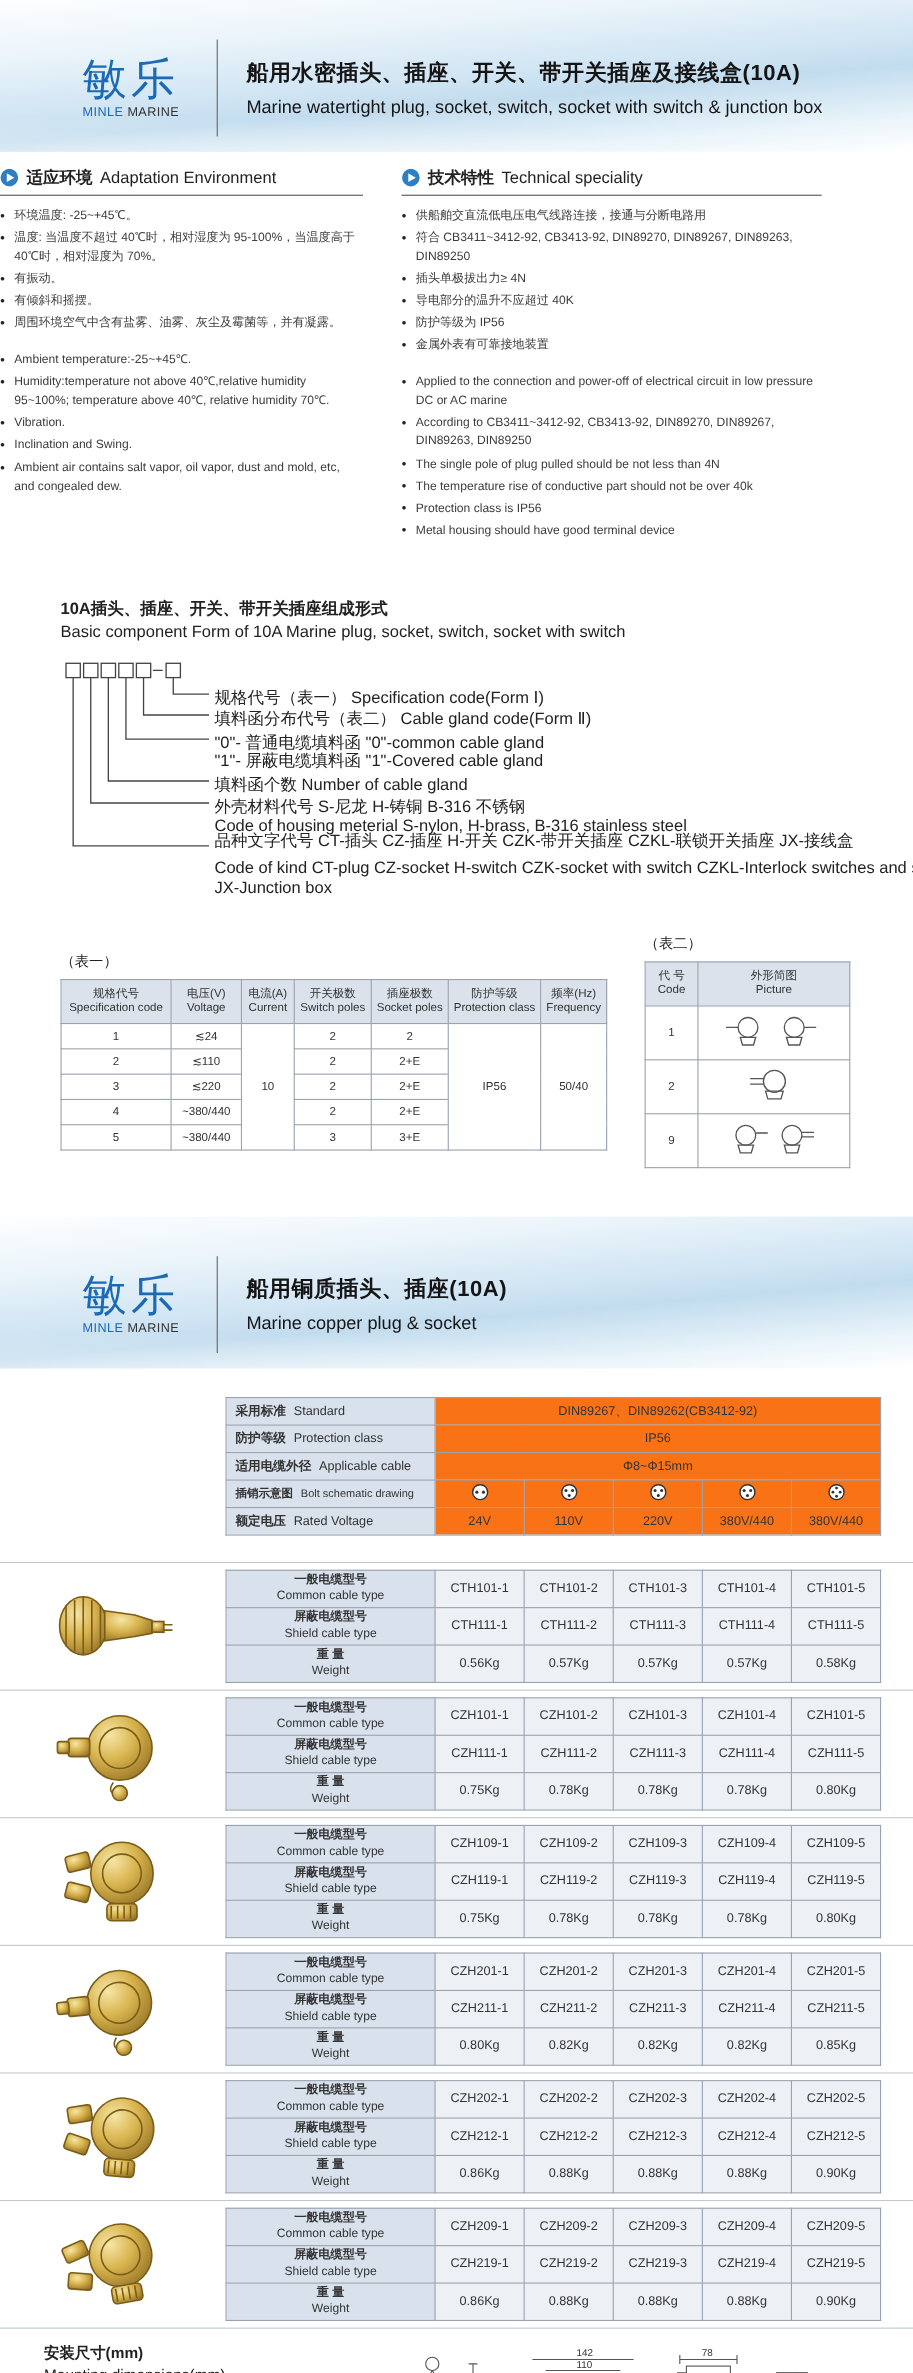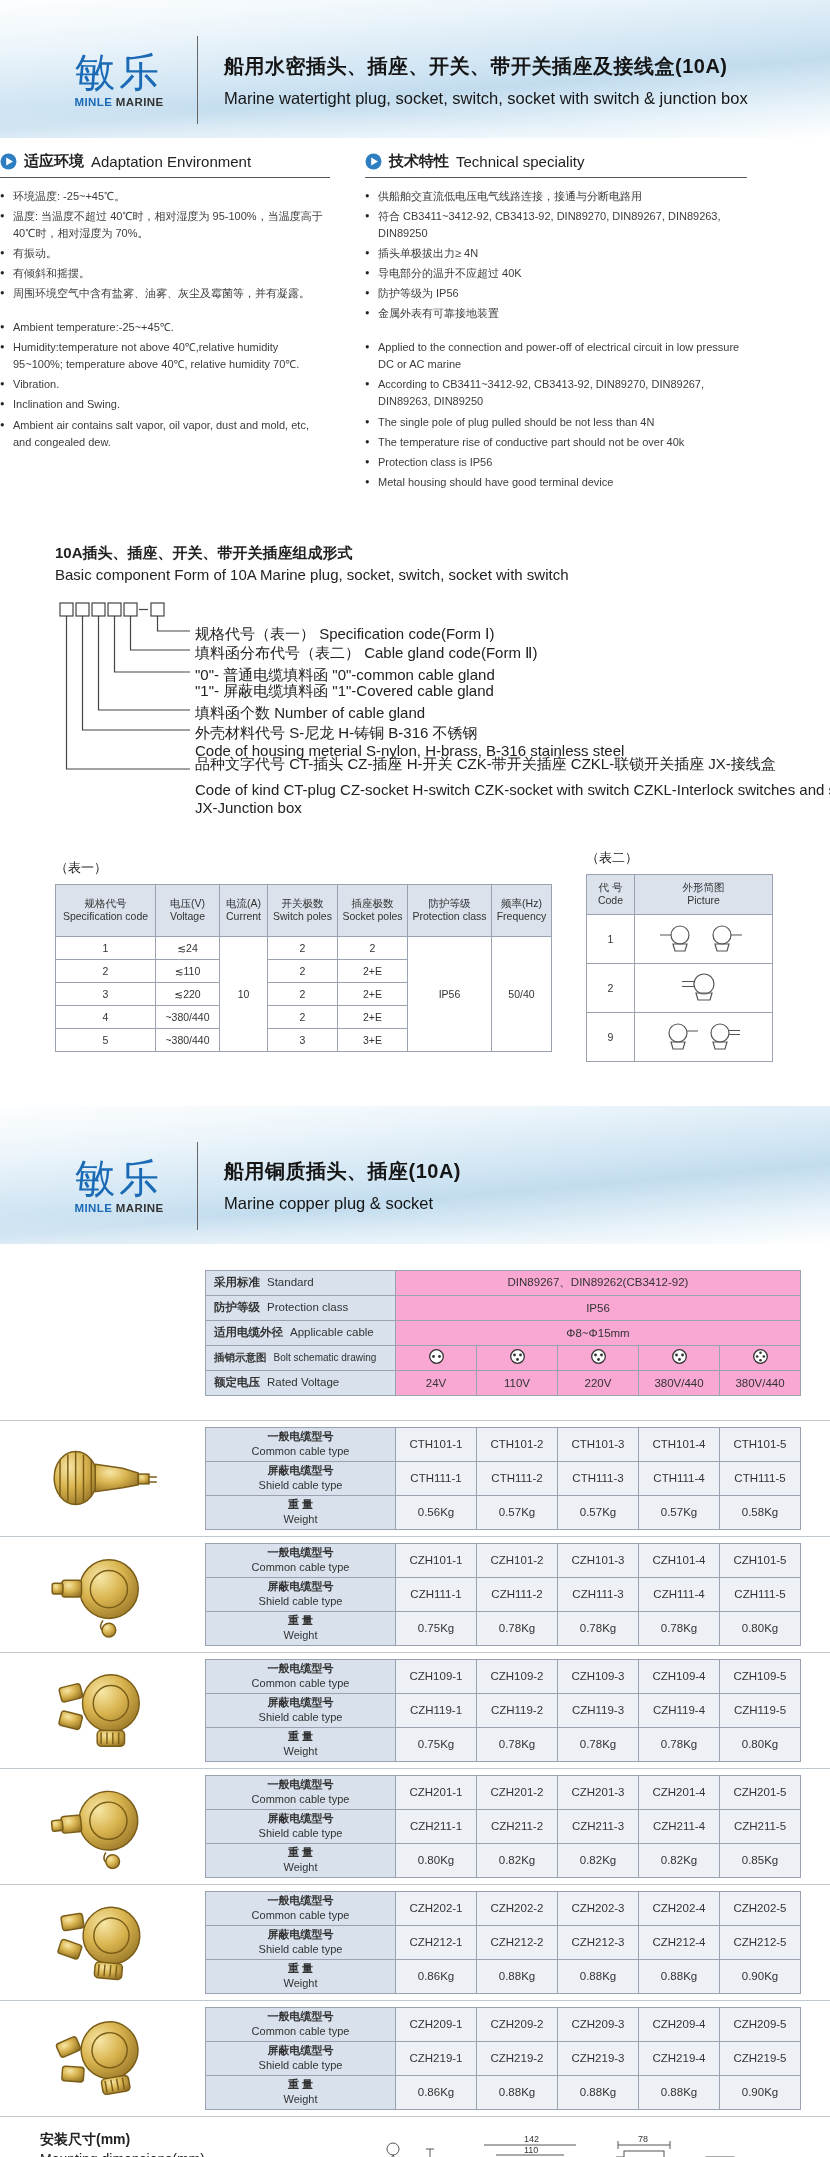--- a/index.html
+++ b/index.html
@@ -7,21 +7,21 @@
 body{width:830px;font-family:"Liberation Sans",sans-serif;color:#333}
 .page{width:830px;min-height:2157px;position:relative;overflow:hidden}
 
 
 .band{height:138px;display:flex;align-items:center;padding:22px 0 0 55px;
 background:
  radial-gradient(130% 90% at 15% 130%, rgba(255,255,255,.85), rgba(255,255,255,0) 60%),
  linear-gradient(175deg,#fdfeff 0%,#eef6fb 22%,#cfe4f3 52%,#c2dcee 62%,#eaf4fa 85%,#ffffff 100%);}
 .logo{width:128px;text-align:center;flex:none}
 .logo-cn{font-size:40px;font-weight:normal;color:#1a6ab5;letter-spacing:4px;line-height:1}
-.logo-en{font-size:11.5px;font-weight:bold;margin-top:4px;letter-spacing:.4px;color:#333}
+.logo-en{font-size:11.5px;font-weight:normal;margin-top:4px;letter-spacing:.4px;color:#333}
 .logo-en .b{color:#1a6ab5}
 .divider{width:1px;height:88px;background:#666;margin:0 26px 0 14px;flex:none}
 .band-title-cn{font-size:20px;font-weight:bold;color:#151515;letter-spacing:.5px}
 .band-title-en{font-size:16.5px;color:#151515;margin-top:9px}
 
 
 .cols{display:flex;margin-top:14px}
 .col1{width:330px;margin-right:35px;flex:none}
 .col2{width:382px;flex:none}
 .sec-head{display:flex;align-items:center;gap:7px;border-bottom:1px solid #555;padding-bottom:6px}
@@ -38,29 +38,29 @@
 .mid-en{font-size:15px;margin-top:3px;color:#222}
 .diagram{position:relative;margin:14px 0 0 55px;height:222px}
 .diagram svg{position:absolute;left:0;top:0}
 .dlabel{position:absolute;left:140px;font-size:15px;color:#222;white-space:nowrap}
 
 
 .forms{display:flex;margin:30px 0 0 55px;align-items:center}
 .fcap{font-size:13px;color:#222;margin-bottom:7px}
 table{border-collapse:collapse}
 .ftable td{border:1px solid #99a2ae;font-size:10.5px;text-align:center;padding:2px 3px;color:#333;background:#fff}
-.ftable td.h{background:#dbe2ec;line-height:1.3;height:52px}
+.ftable td.h{background:#dbe2ec;line-height:1.3;height:40px}
 .f1 tr td{height:23px}
 .form2{margin-left:34px}
 .f2 tr td{height:49px}
 .f2 td.h{height:40px}
 
 
 .spec{margin:26px 0 0 205px}
-.stable td{border:1px solid #99a2ae;font-size:11.5px;text-align:center;height:25px;background:#f9a8d4;color:#333}
+.stable td{border:1px solid #99a2ae;font-size:11.5px;text-align:center;height:25px;background:#f97316;color:#333}
 .stable td.lbl{background:#d8e1ec;text-align:left;padding-left:8px}
 .stable td.lbl .cn{font-weight:bold;margin-right:7px}
 .stable td.lbl.small{font-size:10px}
 .stable td.lbl.small .cn{font-size:10.5px}
 
 
 .products{margin-top:24px;border-top:1px solid #c0c8d0}
 .pblock{display:flex;align-items:center;border-bottom:1px solid #c0c8d0;padding:6px 0 6px 32px}
 .pphoto{width:145px;flex:none;display:flex;justify-content:center;align-items:center}
 .ptable{margin-left:28px}

